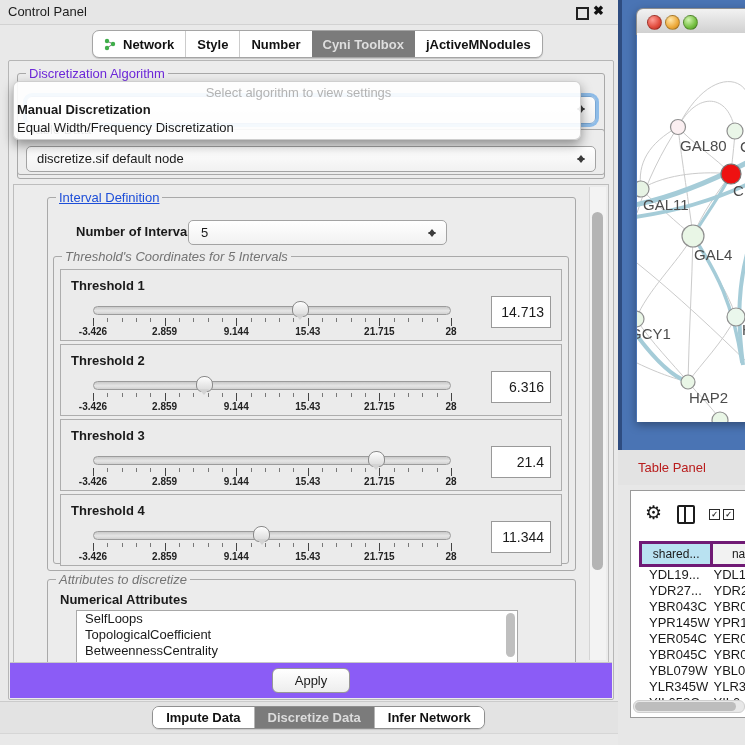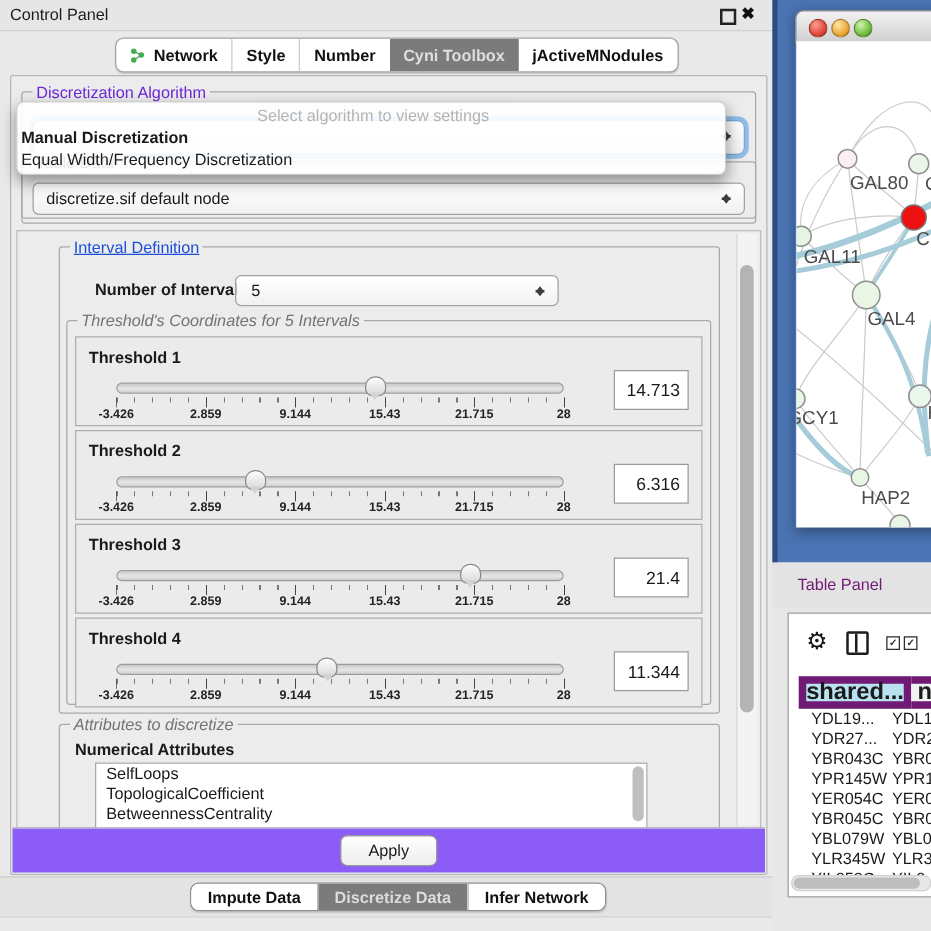--- a/index.html
+++ b/index.html
@@ -114,36 +114,36 @@
   .net-titlebar{position:absolute;left:0;top:0;right:0;height:25px;border-radius:7px 0 0 0;
                 background:linear-gradient(#f2f2f2,#cfcfcf);border:1px solid #8d8d8d;border-right:none;}
   .light{position:absolute;top:6px;width:13px;height:13px;border-radius:50%;border:1px solid rgba(0,0,0,.25);}
   .light.red{left:10px;background:radial-gradient(circle at 35% 30%,#ff9d95,#e04a3c 60%,#b02a20);}
   .light.yellow{left:28px;background:radial-gradient(circle at 35% 30%,#ffe6a8,#eda93a 60%,#c07f16);}
   .light.green{left:46px;background:radial-gradient(circle at 35% 30%,#d2f5b0,#74bf40 60%,#4c8f23);}
   .net-canvas{position:absolute;left:1px;top:25px;right:0;bottom:0;background:#fff;overflow:hidden;}
   .net-canvas svg{display:block;}
   .tp-titlebar{position:absolute;left:0;top:450px;right:0;height:35px;background:#e3e3e3;
                border-bottom:1px solid #cecece;}
-  .tp-title{position:absolute;left:20px;top:10px;font-size:13px;color:#701a75;}
+  .tp-title{position:absolute;left:20px;top:10px;font-size:13px;color:#b91c1c;}
   .tp-body{position:absolute;left:0;top:485px;right:0;bottom:0;background:#e7e7e7;}
   .tp-box{position:absolute;left:12px;top:5px;width:116px;height:226px;background:#fff;
           border:1px solid #9a9a9a;}
   .tp-toolbar{position:absolute;left:0;top:0;right:0;height:46px;}
   .gear{position:absolute;left:14px;top:10px;font-size:19px;color:#161616;}
   .cols-icon{position:absolute;left:46px;top:14px;width:14px;height:15px;border:2px solid #1c1c1c;
              border-radius:2px;}
   .cols-icon::after{content:"";position:absolute;left:5px;top:0;bottom:0;width:2px;background:#1c1c1c;}
   .cbx{position:absolute;top:18px;width:9px;height:9px;border:1.5px solid #2a2a2a;font-size:8px;
        line-height:9px;text-align:center;color:#2a2a2a;font-weight:bold;}
   .cbx.c1{left:78px;} .cbx.c2{left:92px;}
   .tp-table{position:absolute;left:8px;top:50px;right:-20px;}
   .tp-hrow{display:flex;height:26px;}
-  .tp-hcell{border:6px solid #701a75;font-size:19px;display:flex;align-items:center;justify-content:center;
-            background:#f2f2f2;font-weight:bold;}
+  .tp-hcell{border:3px solid #701a75;font-size:12px;display:flex;align-items:center;justify-content:center;
+            background:#f2f2f2;}
   .tp-hcell.sel{background:#b9e2f1;}
   .tp-hcell.c1{width:78px;} .tp-hcell.c2{width:58px;border-left:none;}
   .tp-row{display:flex;height:16px;font-size:13px;}
   .tp-cell{white-space:nowrap;overflow:hidden;}
   .tp-cell.c1{width:70px;padding-left:10px;} .tp-cell.c2{width:58px;}
   .tp-hscroll{position:absolute;left:2px;right:2px;bottom:4px;height:11px;background:#e8e8e8;
               border:1px solid #cfcfcf;border-radius:6px;}
   .tp-hscroll .thumb{position:absolute;left:1px;top:1px;bottom:1px;width:101px;background:#bdbdbd;
                      border-radius:5px;}
 </style>

